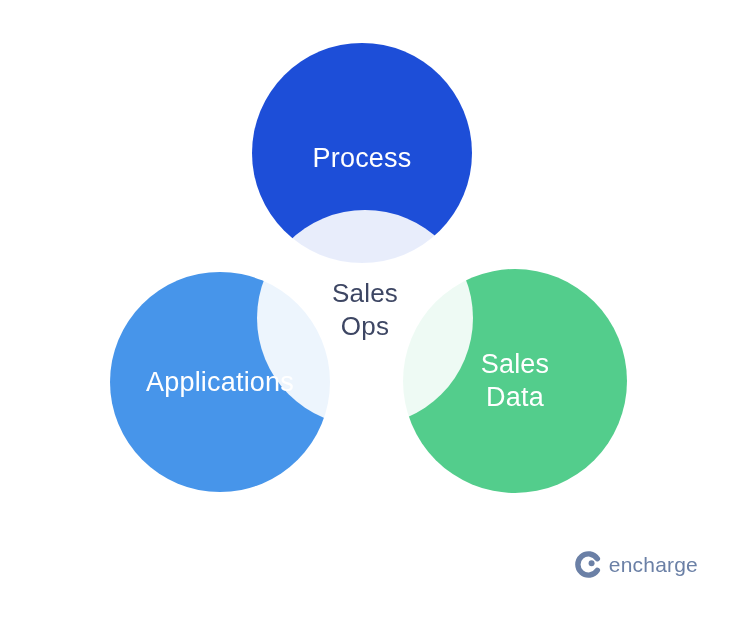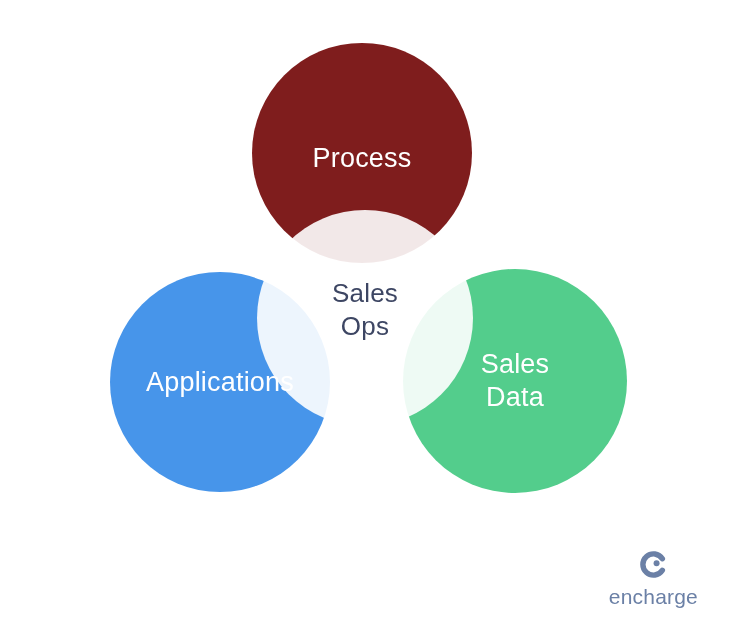--- a/index.html
+++ b/index.html
@@ -53,34 +53,33 @@
     line-height: 33px;
     white-space: pre-line;
     letter-spacing: 0.2px;
   }
   .brand {
     position: absolute;
     right: 32px; top: 551px;
     display: flex;
     align-items: center;
     gap: 7px;
-    flex-direction: column;
   }
   .brand-icon { display: block; }
   .brand-name {
     font-size: 21px;
     letter-spacing: 0.2px;
   }
 </style>
 </head>
 <body>
 
 <div class="canvas">
 
-  <div class="circle circle-process" style="background-color: #7f1d1d;">
+  <div class="circle circle-process" style="background-color: #1d4ed8;">
     <span class="circle-label" style="color: rgb(255, 255, 255);">Process</span>
   </div>
 
   <div class="circle circle-applications" style="background-color: rgb(71, 149, 234);">
     <span class="circle-label" style="color: rgb(255, 255, 255);">Applications</span>
   </div>
 
   <div class="circle circle-sales-data" style="background-color: rgb(83, 205, 140);">
     <span class="circle-label" style="color: rgb(255, 255, 255);">Sales
 Data</span>

